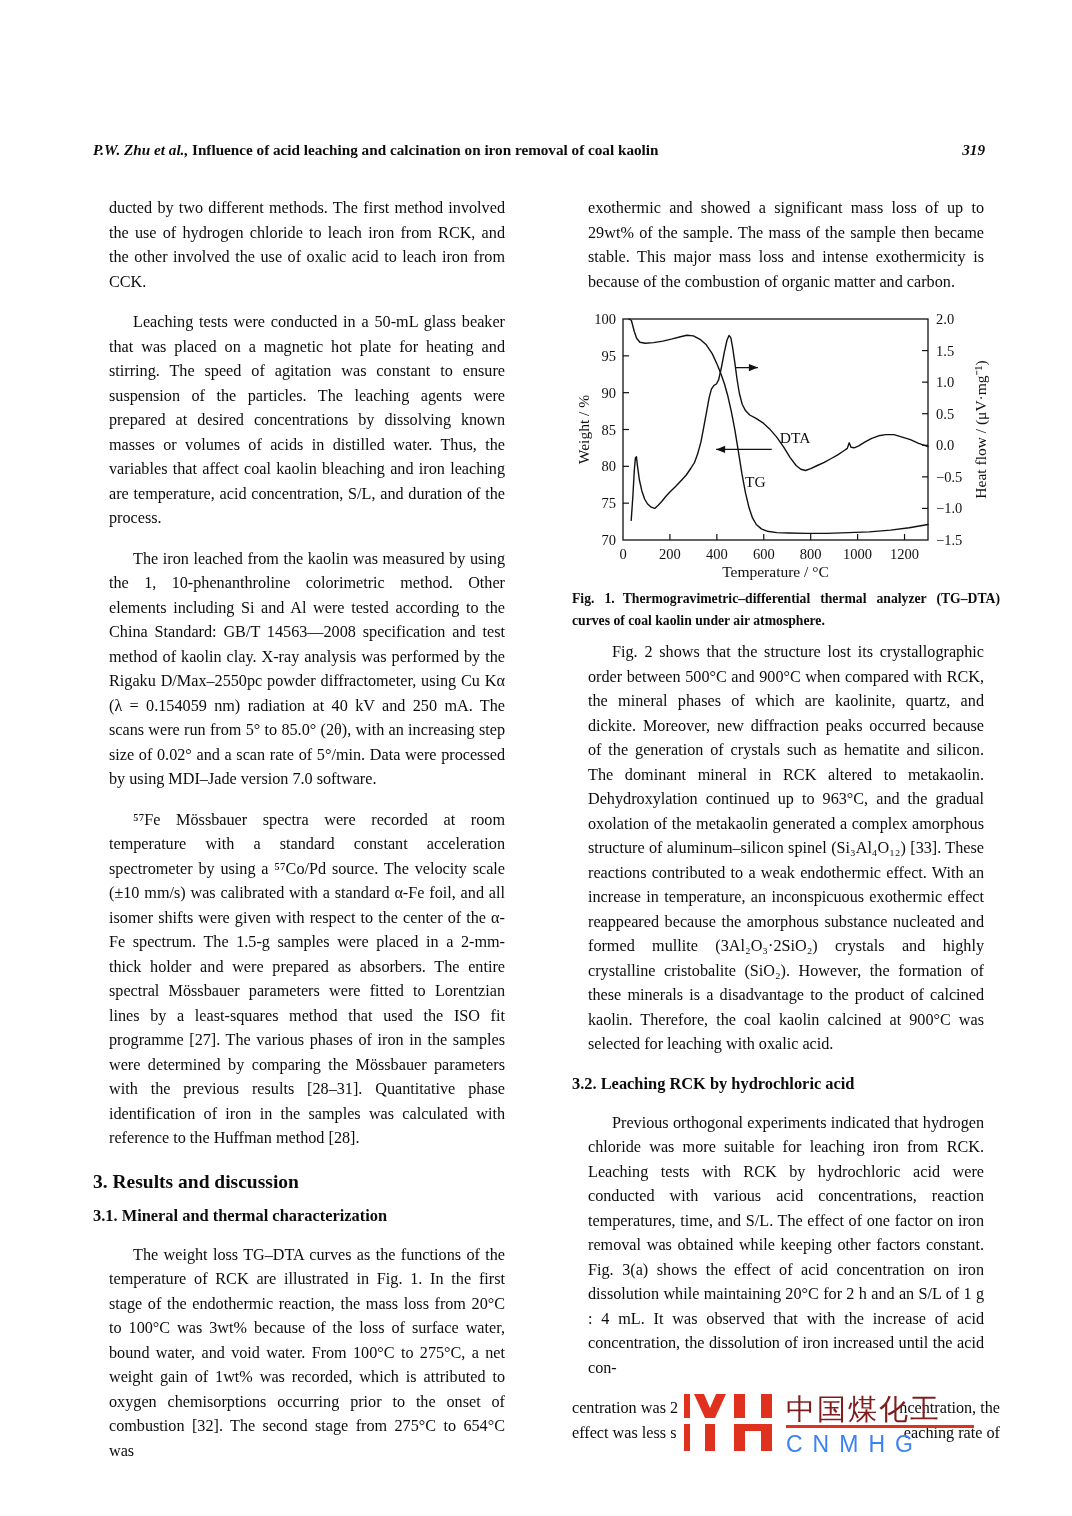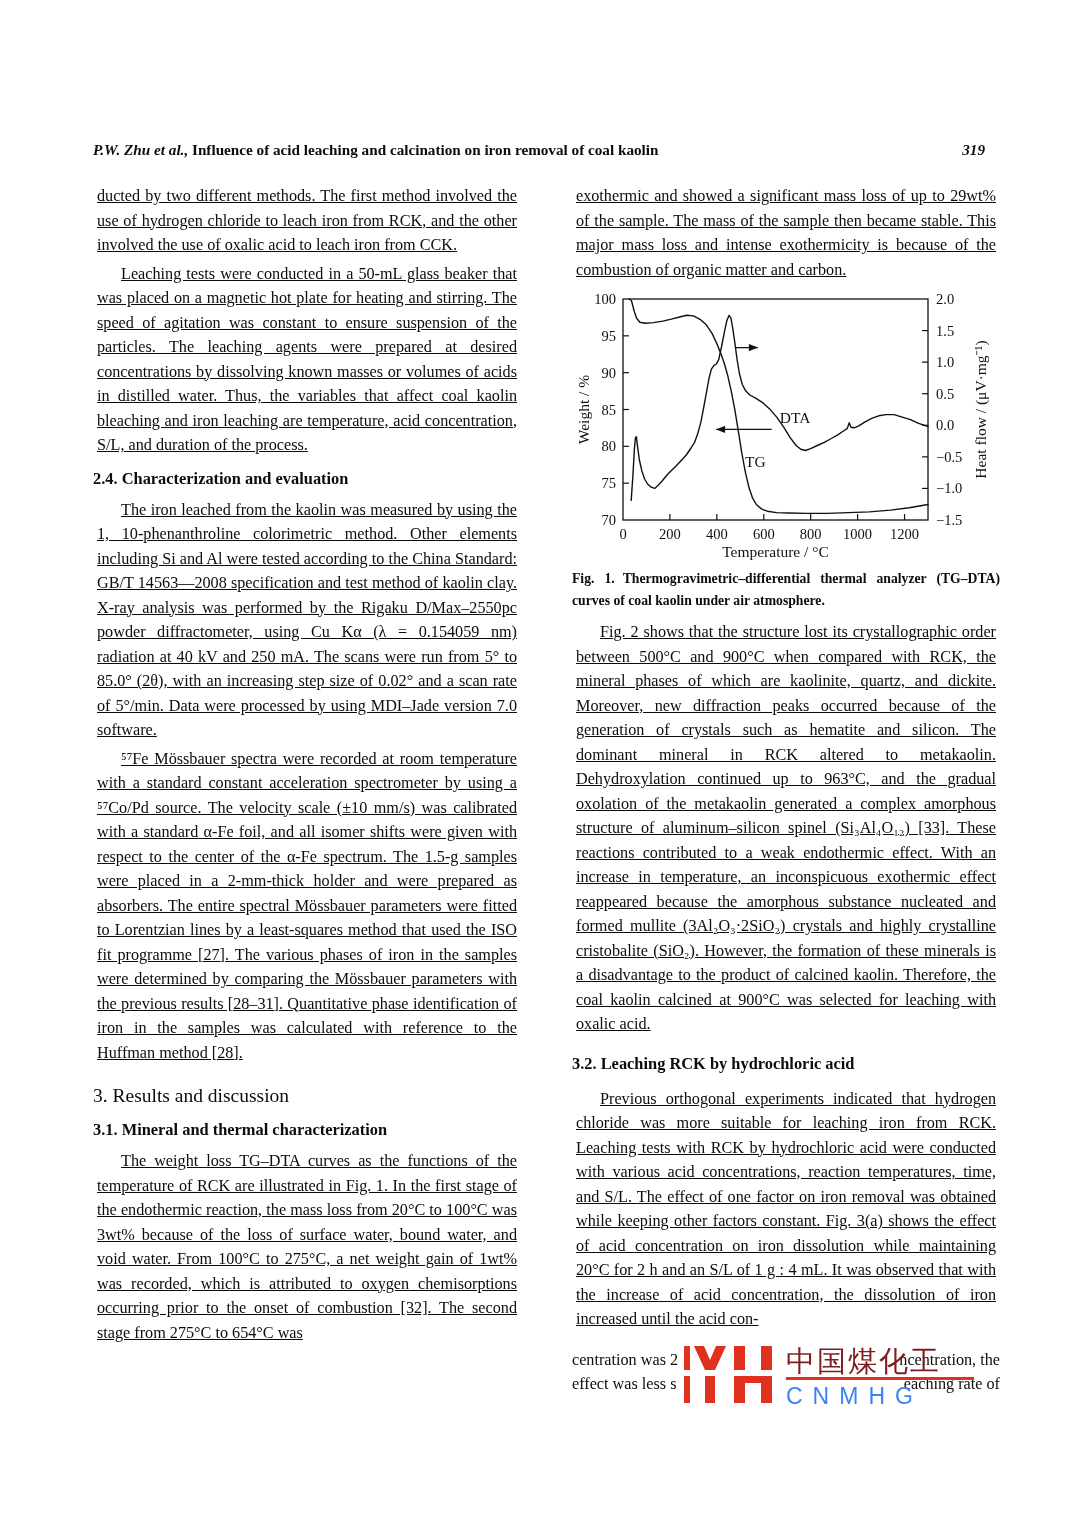--- a/index.html
+++ b/index.html
@@ -21,29 +21,29 @@
   .rh-page{font-style:italic;}
 
   
   .col{
     position:absolute;top:180px;width:428px;
     font-size:16.2px;line-height:24.5px;text-align:justify;
     text-justify:inter-word;
   }
   .col-left{left:93px;}
   .col-right{left:572px;}
-  .col p{margin:4px;text-indent:24px;text-decoration:underline;}
+  .col p{margin:16px;text-indent:24px;}
   .col p.noindent{text-indent:0;}
 
   h4.subhead{
     font-size:16.4px;font-weight:bold;text-align:left;text-indent:0;
     margin:10px 0 8px 0;line-height:22px;
   }
   h3.sechead{
-    font-size:19.5px;font-weight:normal;text-align:left;text-indent:0;
+    font-size:19.5px;font-weight:bold;text-align:left;text-indent:0;
     margin:18px 0 10px 0;line-height:26px;
   }
 
   
   .figure-wrap{margin:8px 0 0 0;}
   svg.chart{display:block;font-family:"Liberation Serif", serif;}
   svg.chart text{fill:#111;}
   svg.chart .tick{font-size:14.5px;}
   svg.chart .axlabel{font-size:15.5px;}
   svg.chart .serieslabel{font-size:15.5px;}
@@ -82,21 +82,20 @@
     <div>
       <span class="rh-authors">P.W. Zhu et al.,</span>
       <span class="rh-title">Influence of acid leaching and calcination on iron removal of coal kaolin</span>
     </div>
     <span class="rh-page">319</span>
   </div>
 
   <div class="col col-left">
     <p class="noindent">ducted by two different methods. The first method involved the use of hydrogen chloride to leach iron from RCK, and the other involved the use of oxalic acid to leach iron from CCK.</p>
     <p>Leaching tests were conducted in a 50-mL glass beaker that was placed on a magnetic hot plate for heating and stirring. The speed of agitation was constant to ensure suspension of the particles. The leaching agents were prepared at desired concentrations by dissolving known masses or volumes of acids in distilled water. Thus, the variables that affect coal kaolin bleaching and iron leaching are temperature, acid concentration, S/L, and duration of the process.</p>
-    <h4 class="subhead">2.4. Characterization and evaluation</h4>
     <p>The iron leached from the kaolin was measured by using the 1, 10-phenanthroline colorimetric method. Other elements including Si and Al were tested according to the China Standard: GB/T 14563—2008 specification and test method of kaolin clay. X-ray analysis was performed by the Rigaku D/Max–2550pc powder diffractometer, using Cu Kα (λ = 0.154059 nm) radiation at 40 kV and 250 mA. The scans were run from 5° to 85.0° (2θ), with an increasing step size of 0.02° and a scan rate of 5°/min. Data were processed by using MDI–Jade version 7.0 software.</p>
     <p>⁵⁷Fe Mössbauer spectra were recorded at room temperature with a standard constant acceleration spectrometer by using a ⁵⁷Co/Pd source. The velocity scale (±10 mm/s) was calibrated with a standard α-Fe foil, and all isomer shifts were given with respect to the center of the α-Fe spectrum. The 1.5-g samples were placed in a 2-mm-thick holder and were prepared as absorbers. The entire spectral Mössbauer parameters were fitted to Lorentzian lines by a least-squares method that used the ISO fit programme [27]. The various phases of iron in the samples were determined by comparing the Mössbauer parameters with the previous results [28–31]. Quantitative phase identification of iron in the samples was calculated with reference to the Huffman method [28].</p>
     <h3 class="sechead">3. Results and discussion</h3>
     <h4 class="subhead">3.1. Mineral and thermal characterization</h4>
     <p>The weight loss TG–DTA curves as the functions of the temperature of RCK are illustrated in Fig. 1. In the first stage of the endothermic reaction, the mass loss from 20°C to 100°C was 3wt% because of the loss of surface water, bound water, and void water. From 100°C to 275°C, a net weight gain of 1wt% was recorded, which is attributed to oxygen chemisorptions occurring prior to the onset of combustion [32]. The second stage from 275°C to 654°C was</p>
   </div>
 
   <div class="col col-right">
     <p class="noindent">exothermic and showed a significant mass loss of up to 29wt% of the sample. The mass of the sample then became stable. This major mass loss and intense exothermicity is because of the combustion of organic matter and carbon.</p>
 

